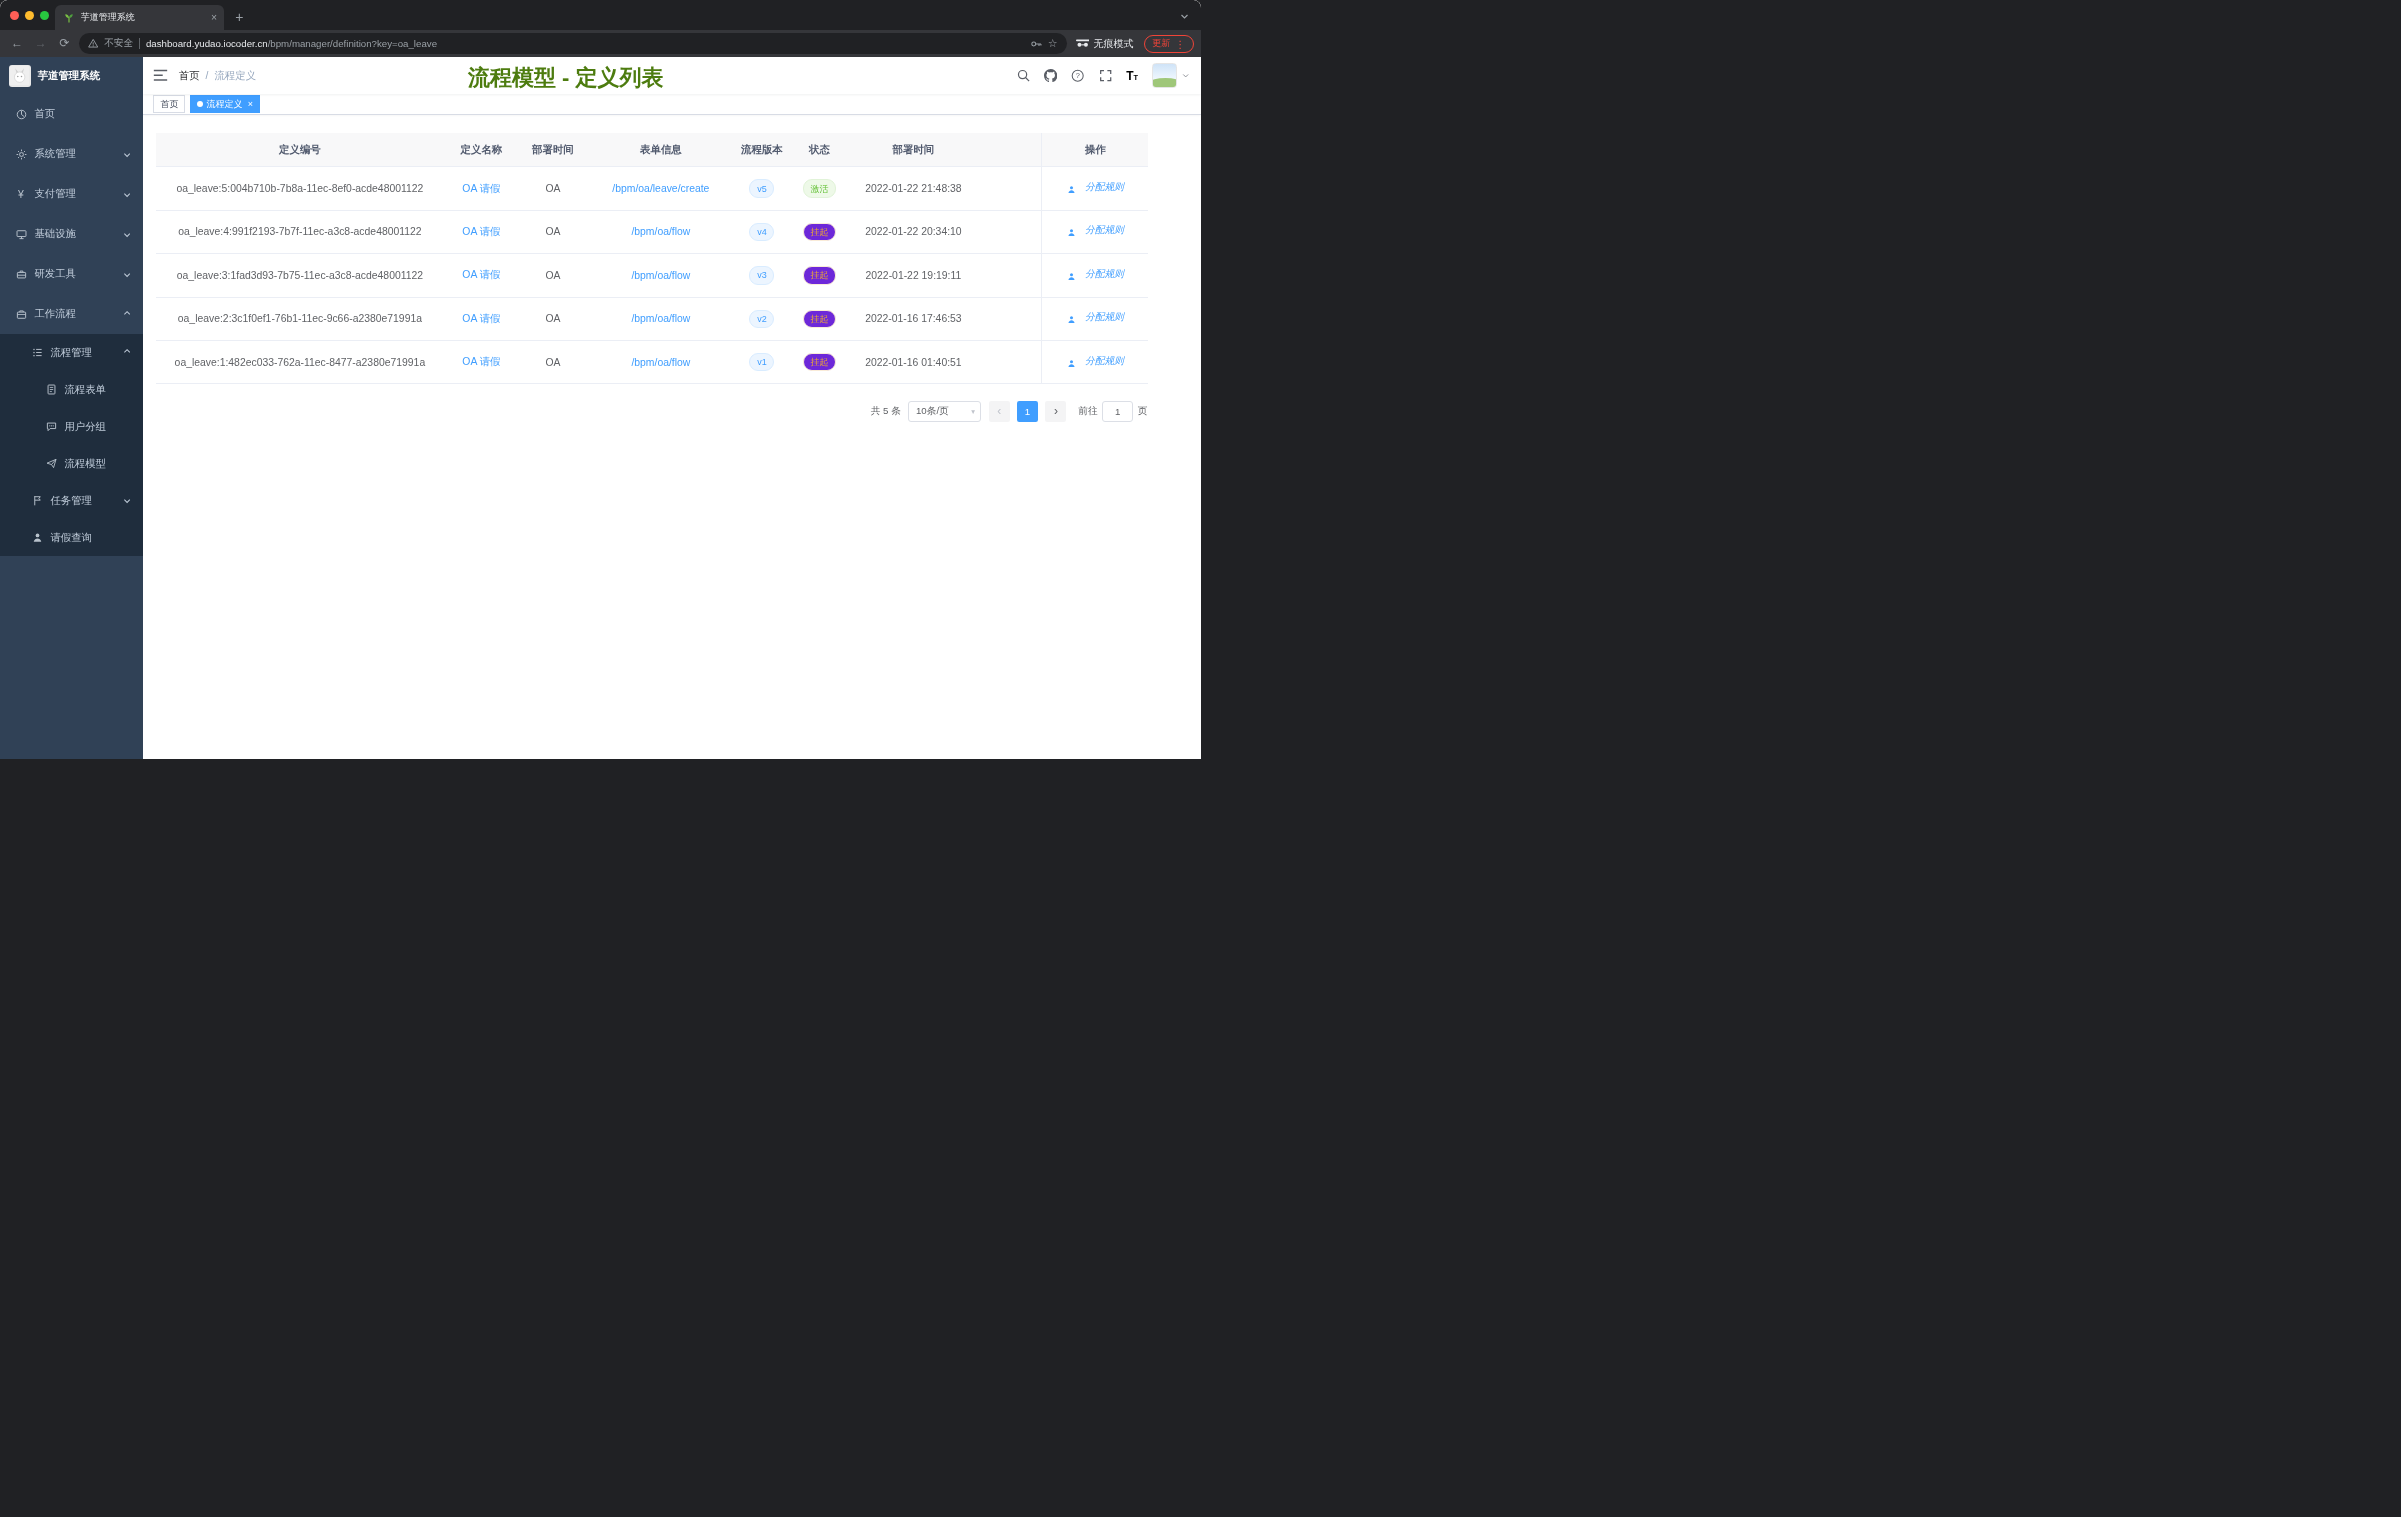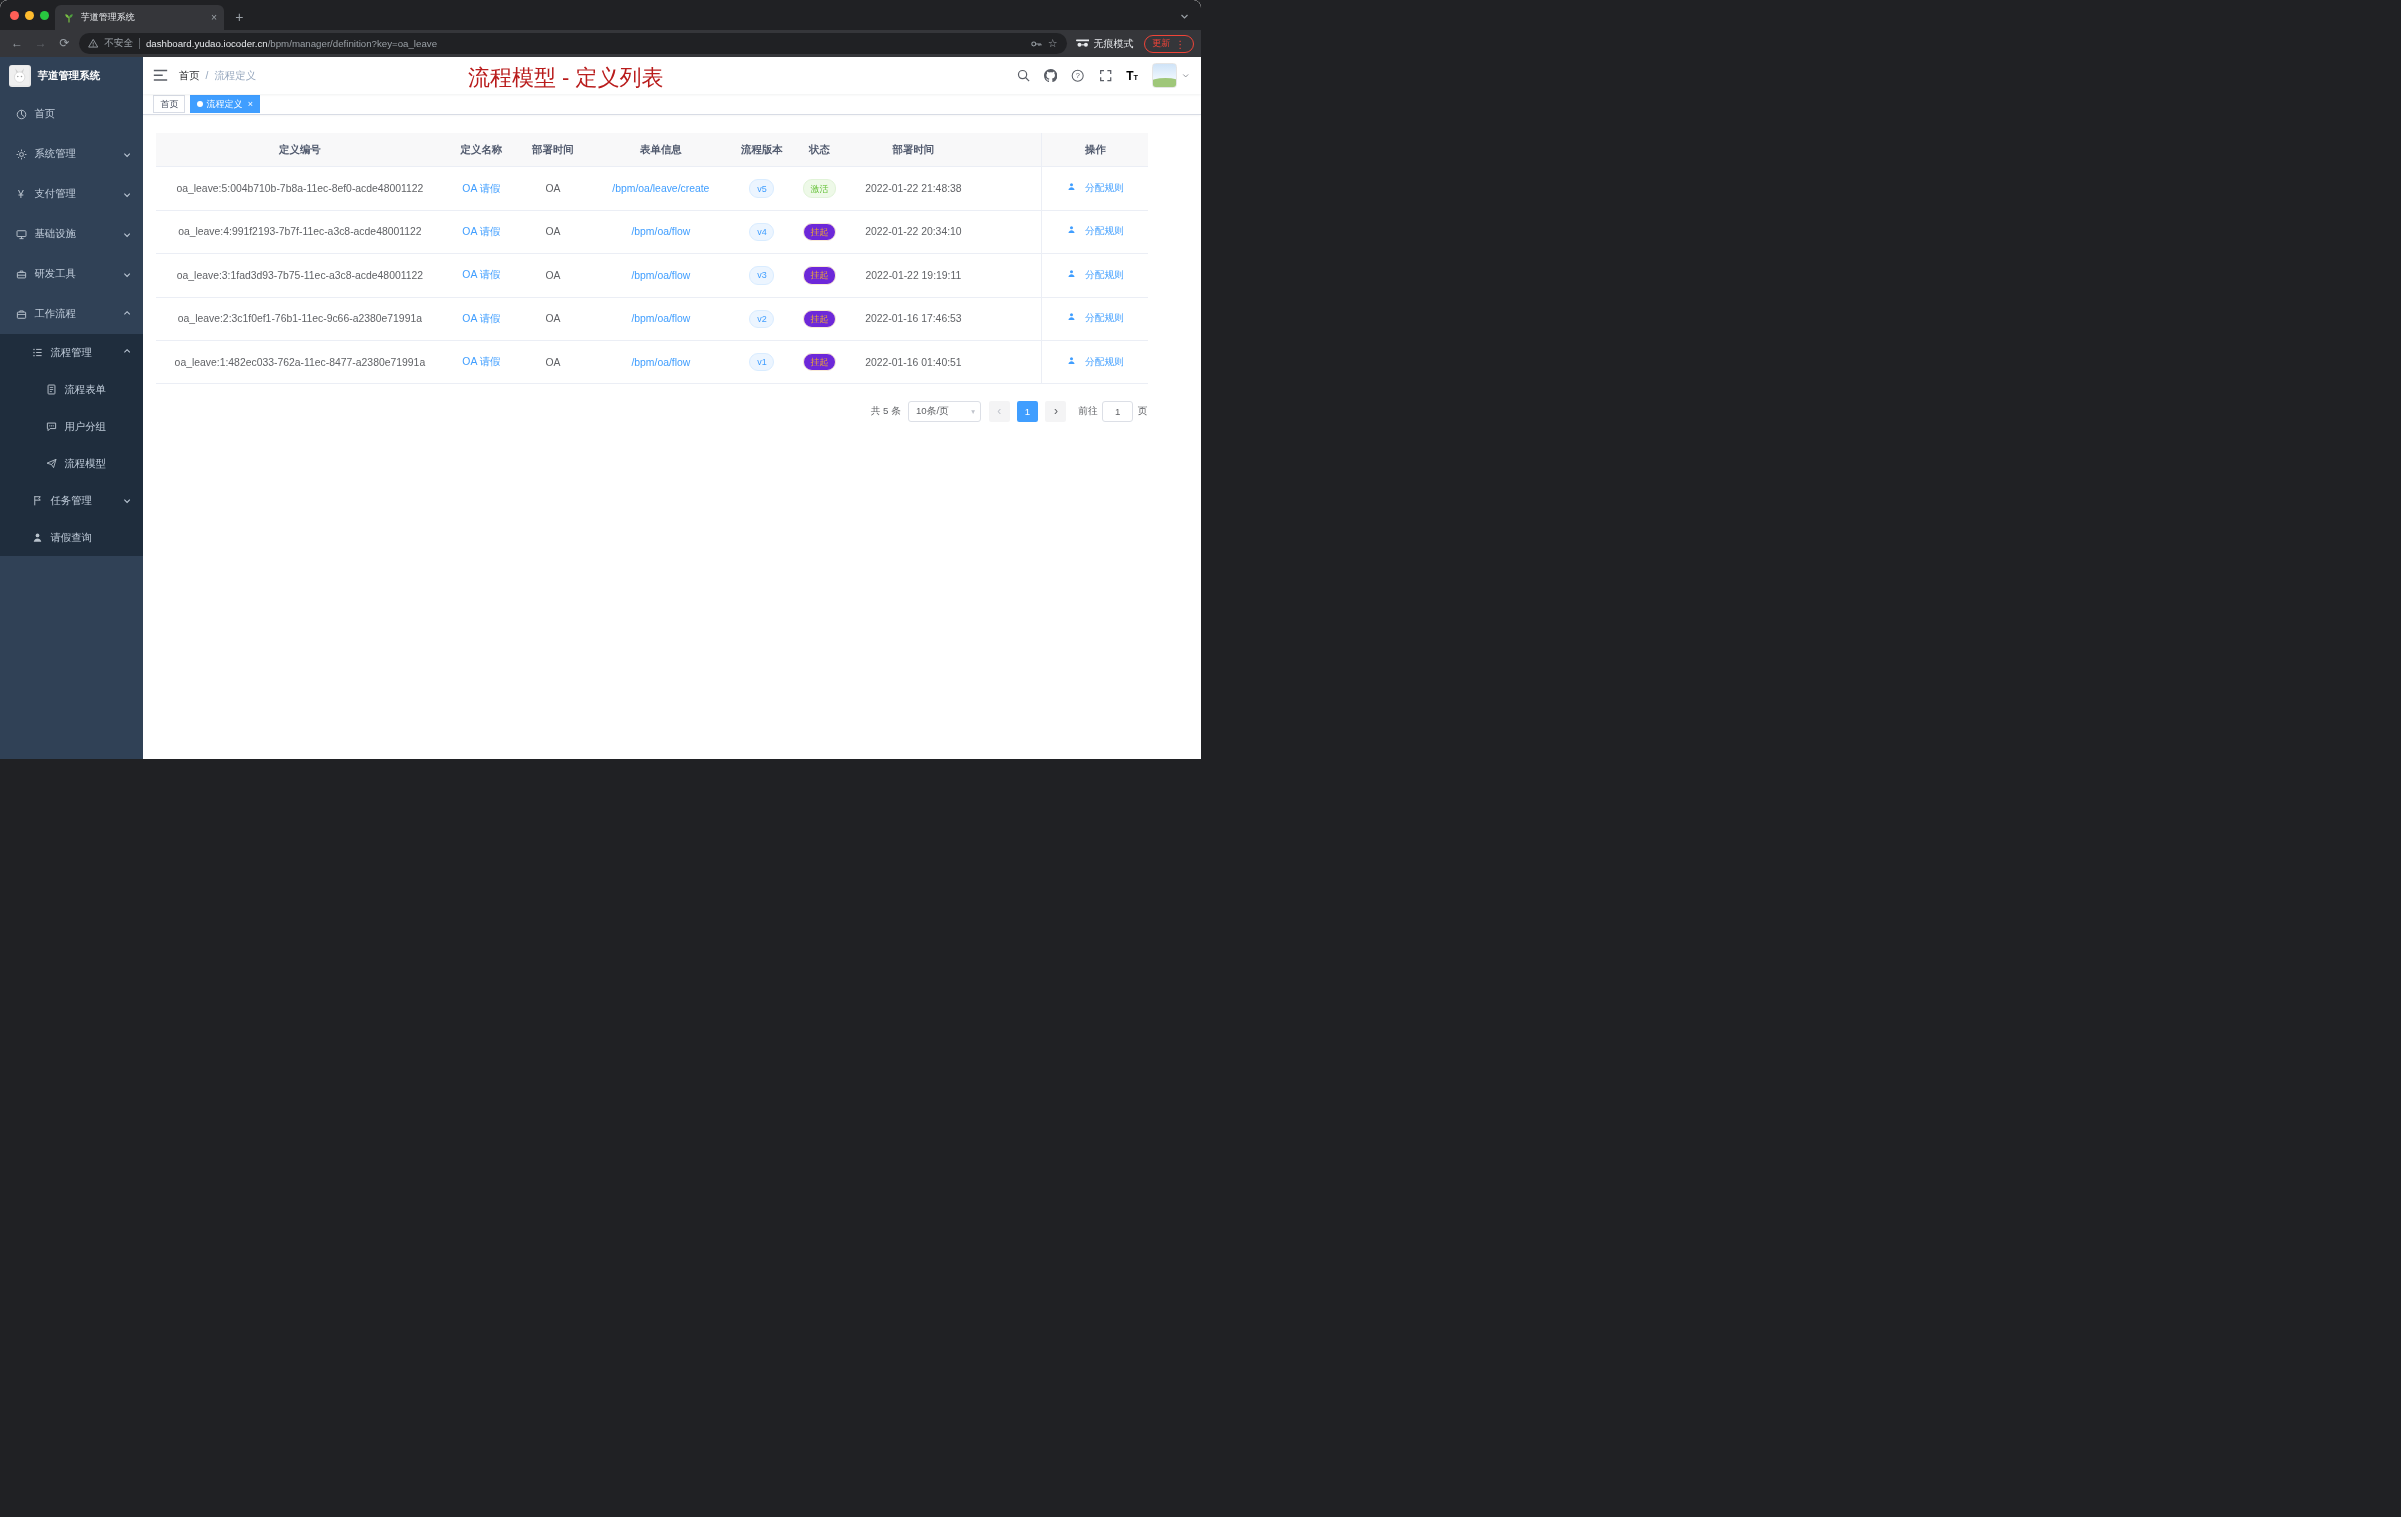--- a/index.html
+++ b/index.html
@@ -50,21 +50,21 @@
   .m-arrow { position:absolute; right:12px; width:8.2px; height:8.2px; color:#bfcbd9; }
   .m-arrow.up { transform:rotate(180deg); }
 
   .main { flex:1; display:flex; flex-direction:column; background:#fff; min-width:0; }
   .navbar { height:37px; background:#fff; display:flex; align-items:center; position:relative; box-shadow:0 0.7px 3px rgba(0,21,41,.08); z-index:3; }
   .burger { margin:0 10.4px 0 10.4px; cursor:pointer; display:flex; }
   .crumbs { font-size:10.4px; display:flex; align-items:center; gap:6px; }
   .crumb { color:#303133; cursor:pointer; }
   .crumb-sep { color:#97a8be; }
   .crumb-cur { color:#97a8be; }
-  .annotation { position:absolute; left:325px; top:6px; font-size:22px; font-weight:400; color:#b91c1c; white-space:nowrap; }
+  .annotation { position:absolute; left:325px; top:6px; font-size:22px; font-weight:700; color:#4d7c0f; white-space:nowrap; }
   .nav-right { margin-left:auto; display:flex; align-items:center; gap:14px; padding-right:12px; }
   .nicon { color:#5a5e66; display:flex; align-items:center; cursor:pointer; }
   .nicon svg { width:13.4px; height:13.4px; }
   .fs-ic { font-size:12px; font-weight:bold; color:#000000;text-align:center; }
   .fs-ic small { font-size:7.4px; font-weight:bold; }
   .avatar-wrap { display:flex; align-items:center; gap:4.5px; cursor:pointer; }
   .avatar { width:25px; height:25px; border-radius:3.7px; border:0.7px solid #e5e5e5; overflow:hidden; background:linear-gradient(180deg,#cfe3f7 0%,#eaf4fd 55%,#ffffff 100%); position:relative; }
   .avatar::after { content:""; position:absolute; bottom:0; left:-3px; width:31px; height:9px; background:#9fc779; border-radius:50% 50% 0 0; }
   .caret { color:#909399; width:7.4px; height:7.4px; }
 
@@ -75,21 +75,21 @@
   .tag-x { font-size:9px; margin-left:1.5px; cursor:pointer; }
 
   
   .content { flex:1; padding:18px 0 0 13.4px; background:#fff; overflow:hidden; }
   table.grid { width:991px; border-collapse:separate; border-spacing:0; table-layout:fixed; }
   table.grid th, table.grid td { text-align:center; border-bottom:0.7px solid #ebeef5; font-size:10.4px; padding:12px 0; overflow:hidden; white-space:nowrap; }
   table.grid thead th { background:#f8f8f9; color:#515a6e; font-weight:bold; padding:9.7px 0; }
   table.grid td { color:#606266; }
   .c-action { border-left:0.7px solid #ebeef5; }
   .link { color:#409eff; text-decoration:none; cursor:pointer; }
-  .action-link { display:inline-flex; align-items:flex-start; gap:9px; font-size:9.7px; }
+  .action-link { display:inline-flex; align-items:flex-end; gap:9px; font-size:9.7px;font-style:italic; }
   .user-ic { width:9px; height:9px; }
   .badge { display:inline-block; min-width:15px; padding:2.2px 6.7px; border-radius:9px; font-size:9px; line-height:12px; }
   .badge.ver { background:#ecf5ff; border:0.7px solid #d9ecff; color:#409eff; }
   .badge.success { background:#eef9e8; border:0.7px solid #e1f3d8; color:#67c23a; }
   .badge.warning { background:#6d28d9; border:0.7px solid #faecd8; color:#e6a23c; }
 
   .pager { width:991px; margin-top:16.3px; display:flex; justify-content:flex-end; align-items:center; gap:7.4px; font-size:9.7px; color:#606266; }
   .p-select { position:relative; width:73px; height:21px; border:0.7px solid #dcdfe6; border-radius:3px; display:flex; align-items:center; padding:0 16.3px 0 6.7px; color:#606266; cursor:pointer; background:#fff; }
   .p-caret { position:absolute; right:5.2px; color:#c0c4cc; font-size:7.4px; }
   .p-btn { width:21px; height:21px; border-radius:2.2px; background:#f4f4f5; display:flex; align-items:center; justify-content:center; font-size:12px; color:#606266; cursor:pointer; }

